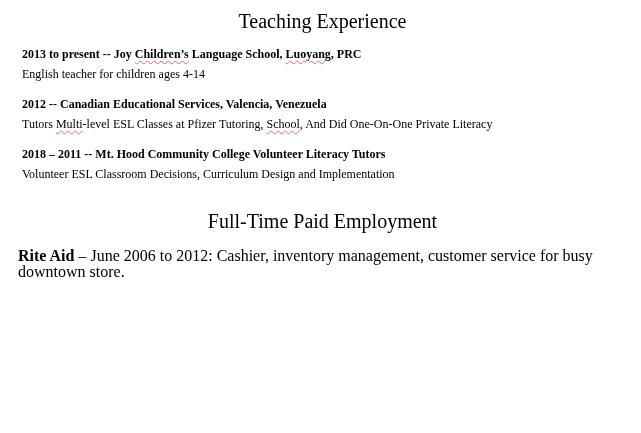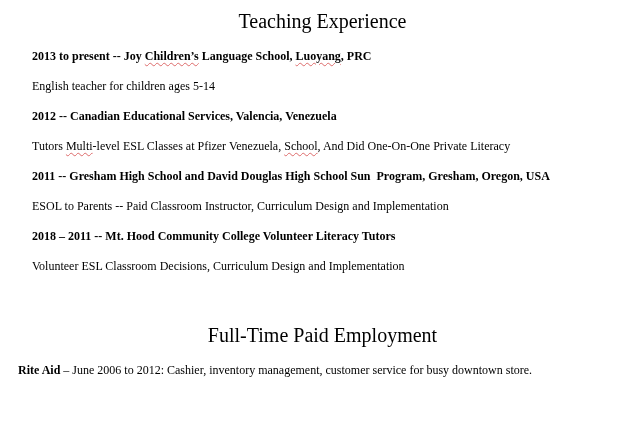--- a/index.html
+++ b/index.html
@@ -11,63 +11,59 @@
   .page{
     position:relative;
     width:641px;height:433px;
     box-sizing:border-box;
     padding:2px 14px 0 18px;
     background:var(--bg);
     color:var(--fg);
     font-family:"Liberation Serif","DejaVu Serif",serif;
     overflow:hidden;
   }
-  p{margin:14px;white-space:pre-wrap;}
+  p{margin:4px;white-space:pre-wrap;}
   .doc-title{
     font-size:20px;
     font-weight:400;
     line-height:26px;
     text-align:center;
     margin:6px 0 12px;
     white-space:pre-wrap;
   }
-  .doc-title.employment{margin-top:48px;margin-bottom:14px;font-family:Liberation Serif, serif;}
+  .doc-title.employment{margin-top:26px;margin-bottom:14px;font-family:Liberation Serif, serif;}
   .entry{font-size:12px;line-height:16px;margin:0 0 14px;}
   .entry .head{font-weight:700;}
-  .emp{font-size:12px;line-height:16px;margin:0 0 22px;}
+  .emp{font-size:16px;line-height:16px;margin:0 0 22px;}
   .emp .b{font-weight:700;}
   .sq{
     text-decoration:underline;
     text-decoration-style:wavy;
     text-decoration-color:var(--squiggle);
     text-decoration-thickness:1px;
     text-underline-offset:2px;
   }
 </style>
 </head>
 <body>
 
 <div class="page">
 
   <h1 class="doc-title">Teaching Experience</h1>
 
   <div class="entry">
     <p class="head"><span>2013 to present -- Joy </span><span class="sq">Children’s</span><span> Language School, </span><span class="sq">Luoyang</span><span>, PRC</span></p>
-    <p class="desc"><span>English teacher for children ages 5-14</span></p>
+    <p class="desc"><span>English teacher for children ages 4-14</span></p>
   </div>
 
   <div class="entry">
     <p class="head"><span>2012 -- Canadian Educational Services, Valencia, Venezuela</span></p>
-    <p class="desc"><span>Tutors </span><span class="sq">Multi</span><span>-level ESL Classes at Pfizer Venezuela, </span><span class="sq">School</span><span>, And Did One-On-One Private Literacy</span></p>
+    <p class="desc"><span>Tutors </span><span class="sq">Multi</span><span>-level ESL Classes at Pfizer Tutoring, </span><span class="sq">School</span><span>, And Did One-On-One Private Literacy</span></p>
   </div>
 
-  <div class="entry">
-    <p class="head"><span>2011 -- Gresham High School and David Douglas High School Sun  Program, Gresham, Oregon, USA</span></p>
-    <p class="desc"><span>ESOL to Parents -- Paid Classroom Instructor, Curriculum Design and Implementation</span></p>
-  </div>
 
 
   <div class="entry">
     <p class="head"><span>2018 – 2011 -- Mt. Hood Community College Volunteer Literacy Tutors</span></p>
     <p class="desc"><span>Volunteer ESL Classroom Decisions, Curriculum Design and Implementation</span></p>
   </div>
 
   <h1 class="doc-title employment">Full-Time Paid Employment</h1>
 
   <p class="emp"><span class="b">Rite Aid</span><span> – June 2006 to 2012: Cashier, inventory management, customer service for busy downtown store.</span></p>

